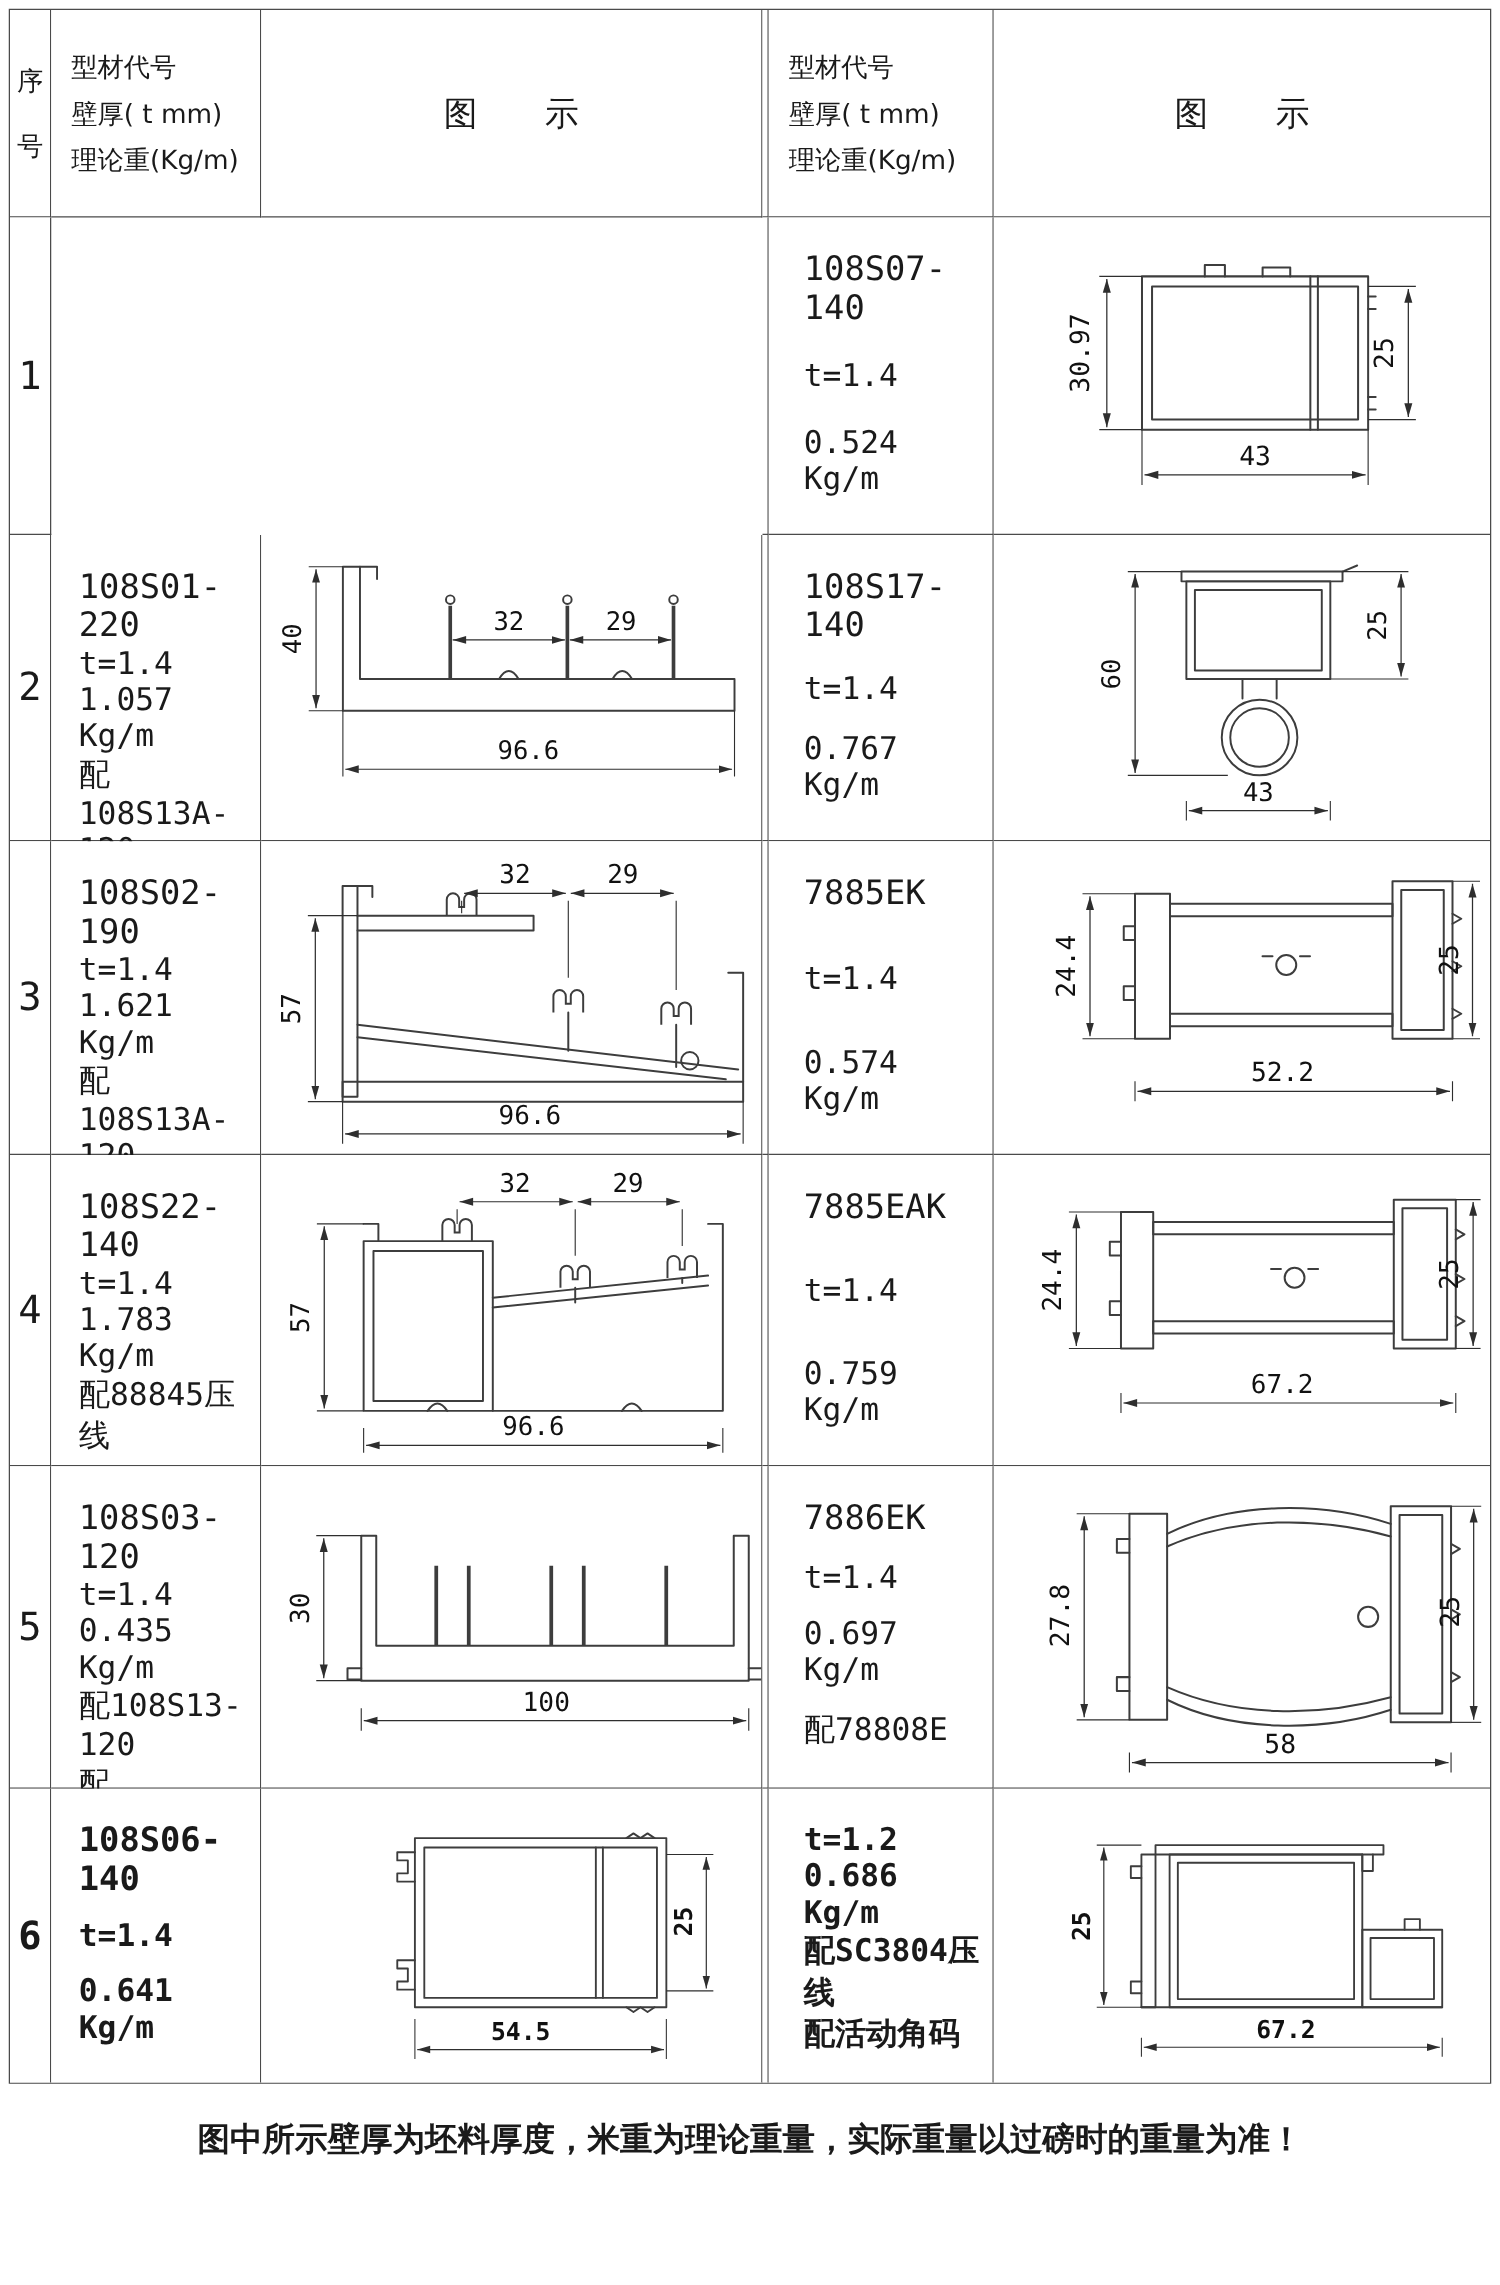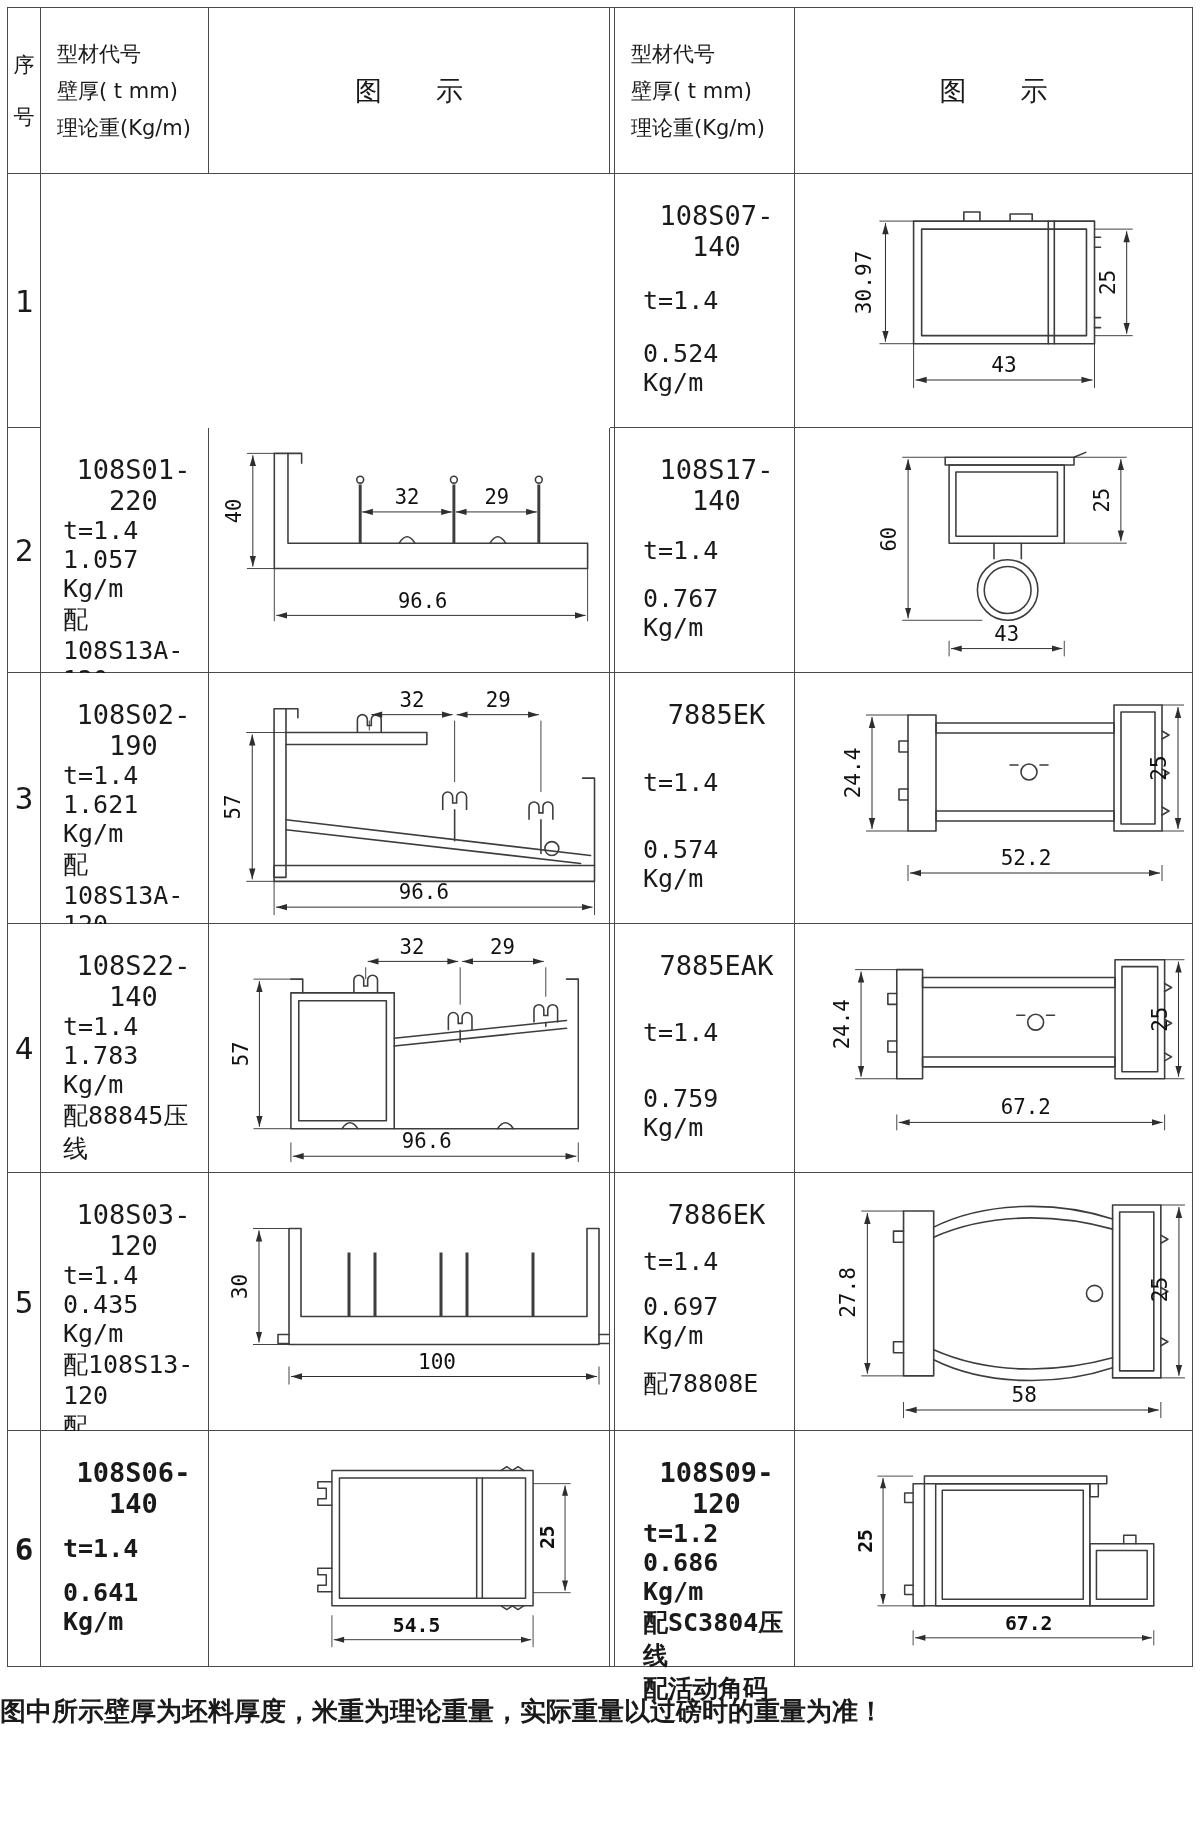--- a/index.html
+++ b/index.html
@@ -16,31 +16,31 @@
   .seqhead{display:flex;flex-direction:column;align-items:center;justify-content:center;
            gap:24px;font-size:21px;}
   .spechead{display:flex;flex-direction:column;justify-content:center;gap:9px;
             padding-left:16px;font-size:21px;}
   .diaghead{display:flex;align-items:center;justify-content:center;font-size:27px;}
   .seqcell{display:flex;align-items:center;justify-content:center;
            font-size:31px;font-family:"DejaVu Sans Mono",monospace;}
   .tcell{display:flex;flex-direction:column;justify-content:space-between;
          padding:26px 4px 30px 22px;}
   .tcell.rt{padding-left:28px;}
-  .tcell .code{font-size:27px;font-family:"DejaVu Sans Mono","DejaVu Sans",monospace;text-align:center;}
+  .tcell .code{font-size:27px;font-family:"DejaVu Sans Mono","DejaVu Sans",monospace;}
   .tcell .val{font-size:25px;font-family:"DejaVu Sans Mono","DejaVu Sans",monospace;}
   .titlecell{display:flex;align-items:center;justify-content:center;
              font-size:35px;font-weight:bold;letter-spacing:2px;}
   .diag{position:absolute;inset:0;width:100%;height:100%;display:block;}
   .profile{fill:none;stroke:#3d3d3d;stroke-width:1.6;stroke-linejoin:round;stroke-linecap:round;}
   .fin{fill:none;stroke:#3d3d3d;stroke-width:3;}
   .dim{stroke:#2e2e2e;stroke-width:1;fill:none;}
   .ext{stroke:#2e2e2e;stroke-width:0.9;fill:none;}
   .dlabel{font-family:"DejaVu Sans Mono",monospace;font-size:21px;fill:#111;}
-  .footer{position:absolute;left:0;top:1694px;width:100%;text-align:left;
+  .footer{position:absolute;left:0;top:1694px;width:100%;text-align:center;
           font-size:26px;font-weight:bold;}
 </style>
 </head>
 <body>
 
 <svg width="0" height="0" style="position:absolute">
   <defs>
     <marker id="aE" markerWidth="13" markerHeight="8" refX="11" refY="4" orient="auto">
       <path d="M0,0.8 L11,4 L0,7.2 z" fill="#2e2e2e"></path>
     </marker>
@@ -458,21 +458,20 @@
       <g>
         <line class="ext" x1="118" y1="196" x2="118" y2="230"></line>
           <line class="ext" x1="332" y1="196" x2="332" y2="230"></line>
         <line class="dim" x1="120" y1="222" x2="330" y2="222" marker-start="url(#aS)" marker-end="url(#aE)"></line>
         <text class="dlabel" x="208" y="214" text-anchor="middle">54.5</text>
       </g>
     </svg>
   </div>
   <div class="cell bot" style="grid-row:7;grid-column:4"></div>
   <div class="cell tcell rt bot" style="grid-row:7;grid-column:5">
-    <div class="code">108S09-120</div>
     <div class="val">t=1.2</div>
     <div class="val">0.686 Kg/m</div>
     <div class="val">配SC3804压线</div>
     <div class="val">配活动角码</div>
   </div>
   <div class="cell last bot" style="grid-row:7;grid-column:6">
     <svg class="diag" viewBox="0 0 395 250" preserveAspectRatio="xMidYMid meet">
       <g class="profile">
         <path d="M112,56 H124 V186 H112 Z"></path>
         <path d="M112,66 h-9 v10 h9 M112,164 h-9 v10 h9"></path>

